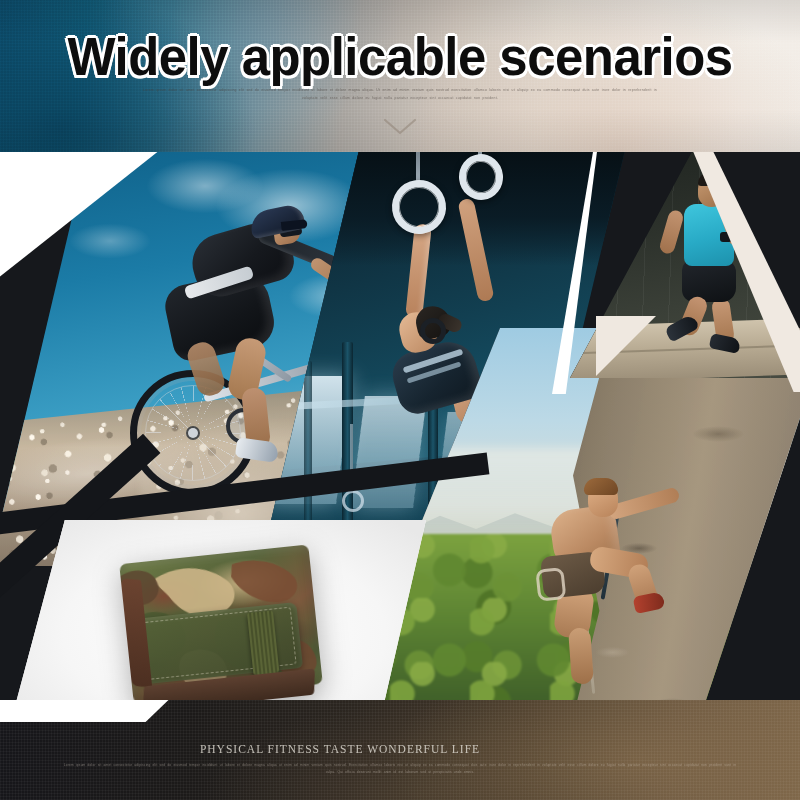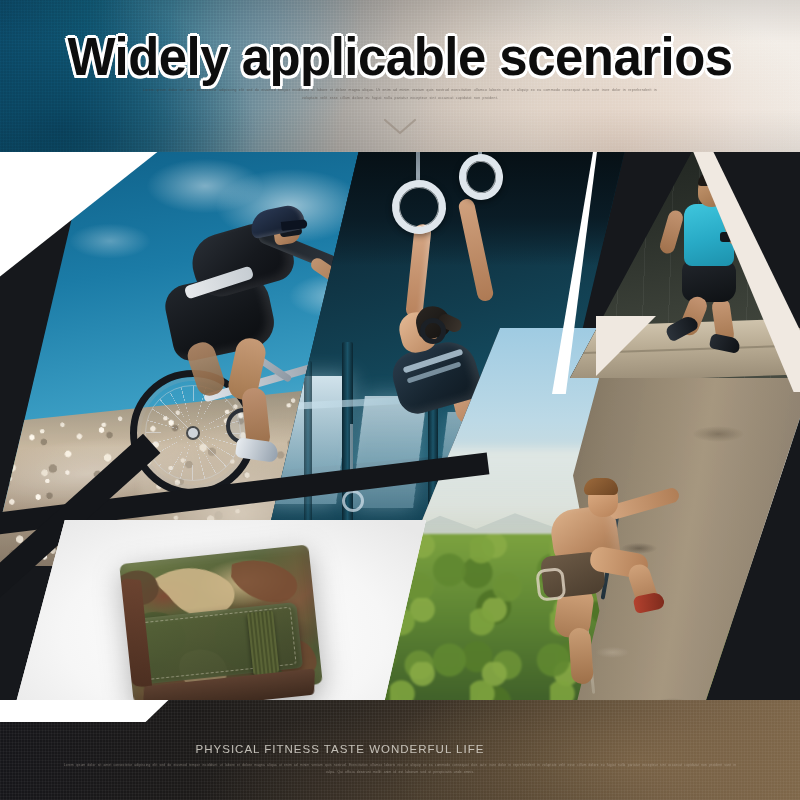--- a/index.html
+++ b/index.html
@@ -541,21 +541,21 @@
   .footer-wedge {
     position:absolute; left:-20px; top:-40px; width:230px; height:62px;
     background:#ffffff;
     clip-path:polygon(0% 0%, 100% 0%, 72% 100%, 0% 100%);
   }
   .footer-caption {
     position:absolute; left:0; top:43px; width:680px;
     text-align:center;
     font-size:11.5px; letter-spacing:1.0px;
     color:rgba(226,222,214,0.82);
-    font-family:Liberation Sans, sans-serif;
+    font-family:Liberation Serif, serif;
     white-space:nowrap;
   }
   .footer-fine {
     position:absolute; left:60px; top:62px; width:680px;
     text-align:center;
     font-size:3.2px; line-height:2.3;
     color:rgba(215,208,196,0.46);
     letter-spacing:0.2px; word-spacing:1px;
     overflow:hidden; max-height:22px;
   }

